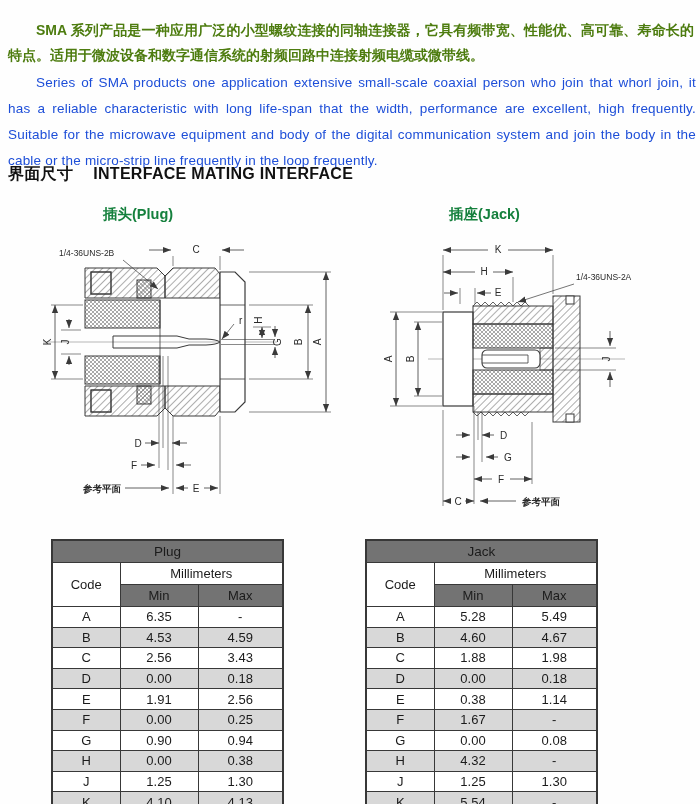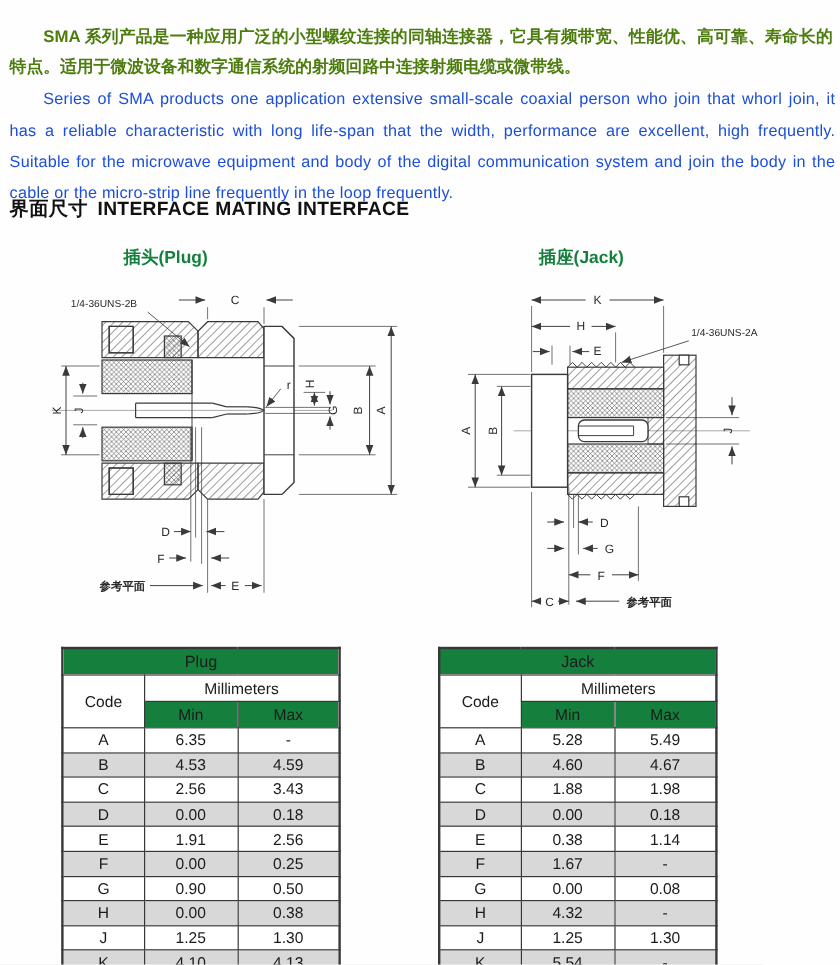--- a/index.html
+++ b/index.html
@@ -17,21 +17,21 @@
   }
   .intro-en{
     top:56px;left:8px;width:688px;
     font-size:13.5px;line-height:26px;
     text-indent:28px;text-align:justify;color:#1d4ed8;letter-spacing:0.2px;
   }
   .section-title{
     top:164px;left:8px;font-size:16px;font-weight:bold;color:#111;
     letter-spacing:0.3px;
   }
-  .section-title .cn{margin-right:8px;}
+  .section-title .cn{margin-right:20px;}
   .draw-title{
     top:205px;font-size:14.5px;font-weight:bold;color:#15803d;
   }
   .draw-title.plug{left:103px;}
   .draw-title.jack{left:449px;}
   svg.drawing{position:absolute;overflow:visible;}
   svg.drawing text{
     font-family:"Liberation Sans","DejaVu Sans",sans-serif;
     fill:#2a2a2a;
   }
@@ -43,21 +43,21 @@
     position:absolute;border-collapse:collapse;table-layout:fixed;
     font-size:13px;color:#1b1b1b;background:#fff;
     border:2px solid #383838;
   }
   table.dim-table th,table.dim-table td{
     border:1px solid #383838;text-align:center;vertical-align:middle;
     padding:0;font-weight:normal;overflow:hidden;white-space:nowrap;
   }
   table.dim-table thead th{height:21px;}
   table.dim-table tbody td{height:19.6px;}
-  .shade{background:#15803d;}
+  .shade{background:#737373;}
   table.dim-table tbody tr:nth-child(even){background:#d8d8d8;}
   table.dim-table .title-row th{font-size:13.5px;}
 </style>
 </head>
 <body>
 
 <div class="page">
 
   <p class="abs intro-cn">SMA 系列产品是一种应用广泛的小型螺纹连接的同轴连接器，它具有频带宽、性能优、高可靠、寿命长的特点。适用于微波设备和数字通信系统的射频回路中连接射频电缆或微带线。</p>
   <p class="abs intro-en">Series of SMA products one application extensive small-scale coaxial person who join that whorl join, it has a reliable characteristic with long life-span that the width, performance are excellent, high frequently. Suitable for the microwave equipment and body of the digital communication system and join the body in the cable or the micro-strip line frequently in the loop frequently.</p>
@@ -330,21 +330,21 @@
 
   <tr>
     <td>F</td>
     <td>0.00</td>
     <td>0.25</td>
   </tr>
 
   <tr>
     <td>G</td>
     <td>0.90</td>
-    <td>0.50</td>
+    <td>0.94</td>
   </tr>
 
   <tr>
     <td>H</td>
     <td>0.00</td>
     <td>0.38</td>
   </tr>
 
   <tr>
     <td>J</td>

